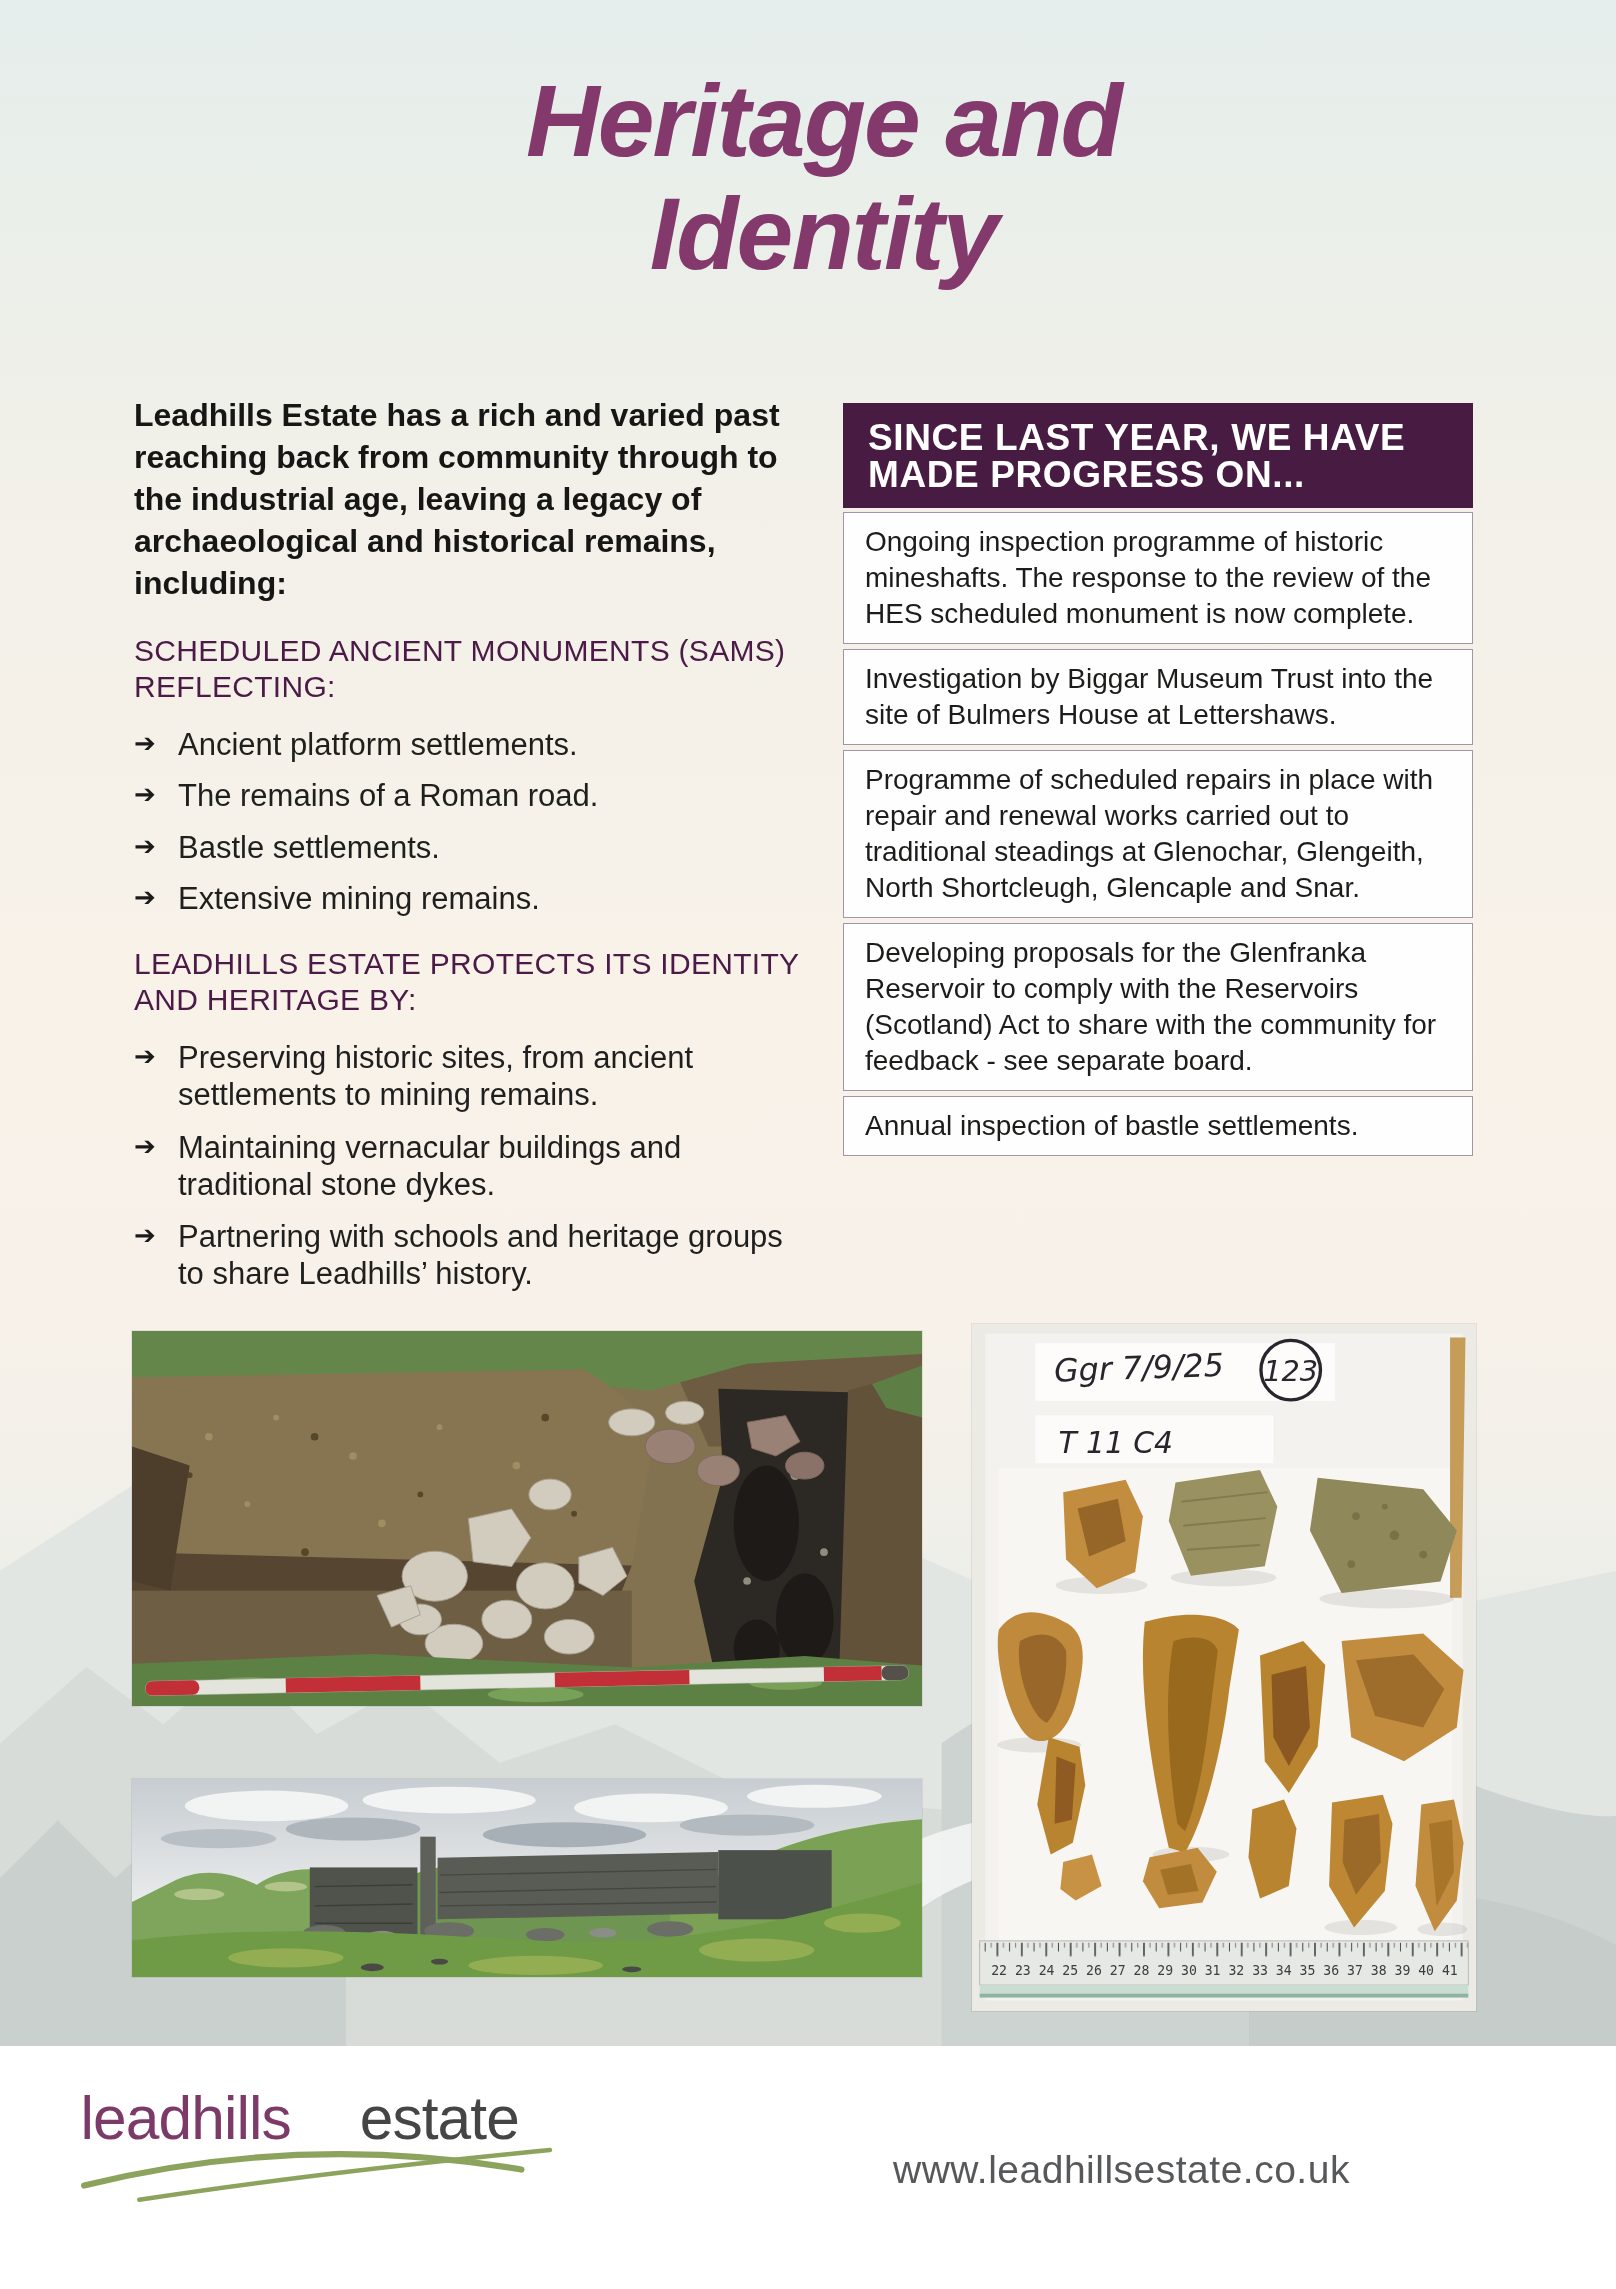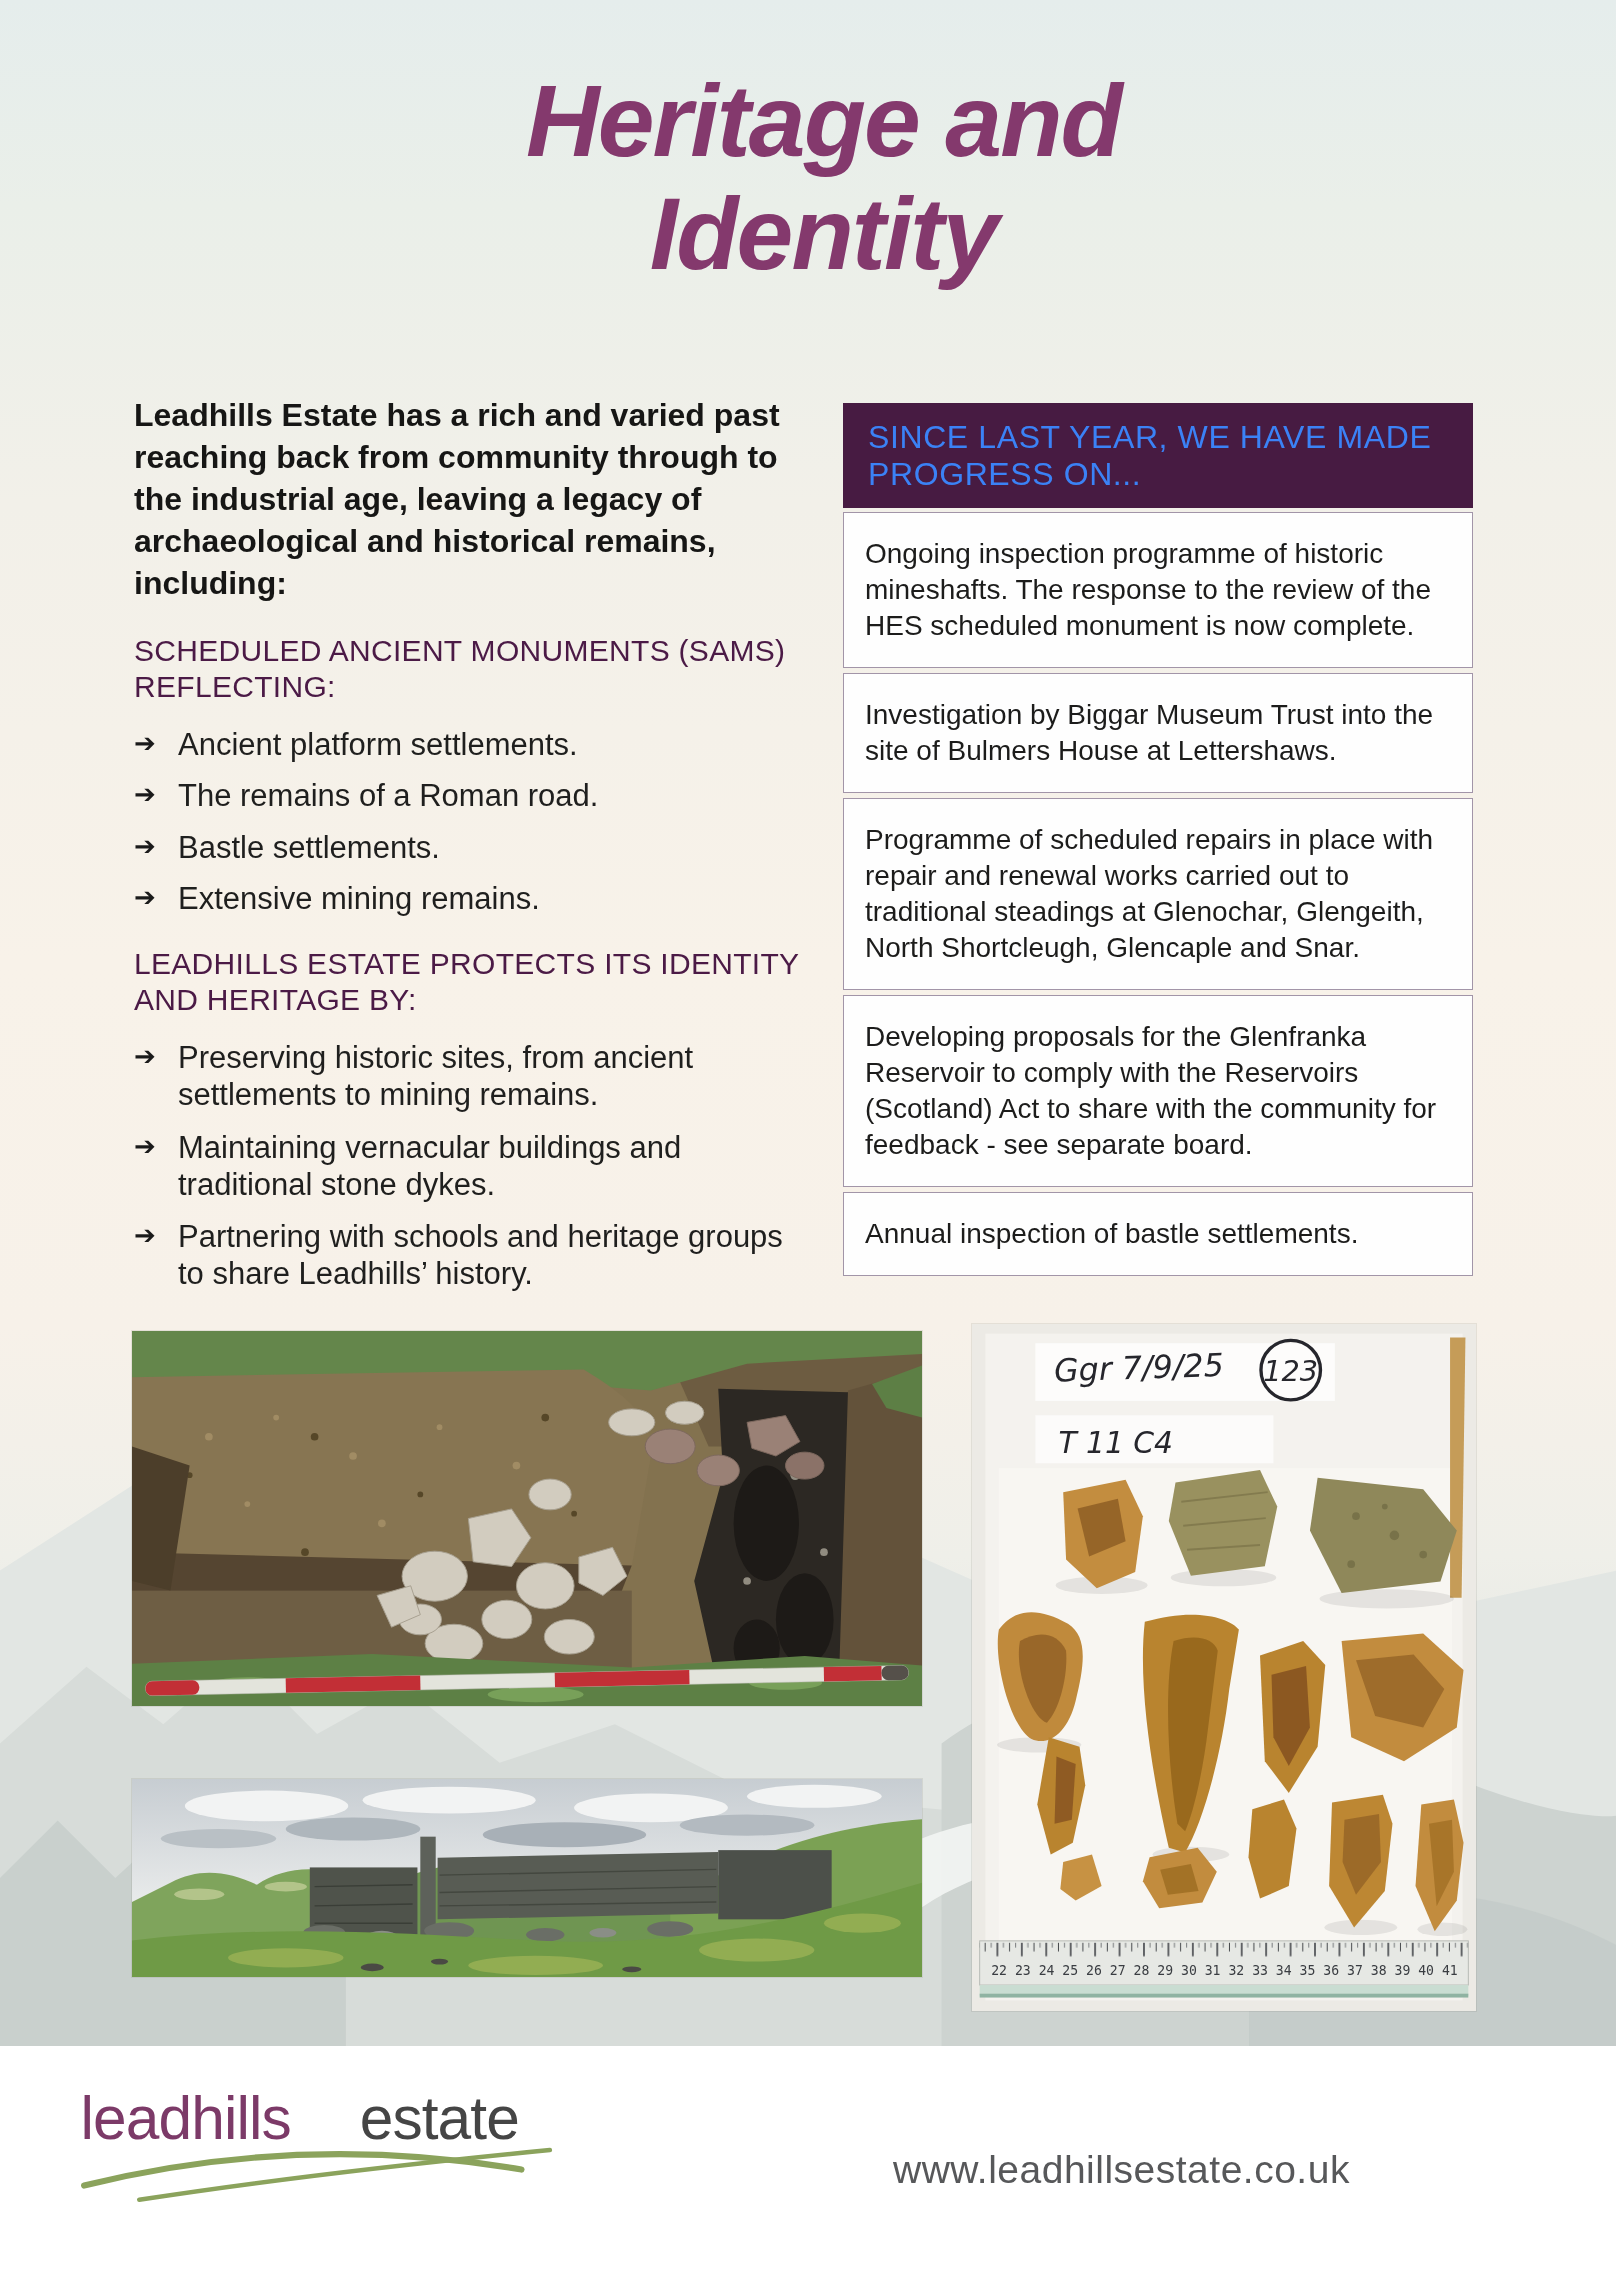--- a/index.html
+++ b/index.html
@@ -17,26 +17,26 @@
   }
   .left-col { position:absolute; left:134px; top:394px; width:672px; }
   .intro { font-size:32px; line-height:42px; font-weight:bold; color:#161615; }
   .sect-heading { margin-top:29px; font-size:30px; line-height:36px; font-weight:normal; color:#4b1a46; letter-spacing:0.3px; }
   .arrow-list { list-style:none; margin-top:21px; }
   .arrow-list li { position:relative; padding-left:44px; font-size:31px; line-height:37px; color:#1f1f1e; margin-bottom:15.4px; }
   .arrow-list.tight li { margin-bottom:14.4px; }
   .arrow-list .arw { position:absolute; left:0; top:-1px; font-size:26px; color:#1a1a1a; }
   .right-col { position:absolute; left:843px; top:403px; width:630px; }
   .progress-header {
-    background:#471b42; color:#3b82f6; font-weight:normal; font-size:32px; line-height:37px;
+    background:#471b42; color:#ffffff; font-weight:bold; font-size:37px; line-height:37px;
     letter-spacing:0.6px; padding:16.3px 25px 14.4px 25px;
   }
   .pbox {
     background:#fefefe; border:1.9px solid #a295a8; margin-top:4.8px;
-    padding:23px 21px; font-size:28px; line-height:36px; color:#1c1c1b;
+    padding:11px 21px; font-size:28px; line-height:36px; color:#1c1c1b;
   }
   .photo { position:absolute; box-shadow:0 0 0 1px rgba(120,120,110,0.15); }
   .photo svg { display:block; width:100%; height:100%; }
   .footer-band { position:absolute; left:0; top:2046px; width:1617px; height:243px; background:#ffffff; }
   .logo { position:absolute; left:77px; top:2062px; width:480px; height:168px; }
   .site-url { position:absolute; left:893px; top:2148px; width:599px; 
     font-size:39px; color:#57585a; letter-spacing:0.5px; }
 </style>
 </head>
 <body>

